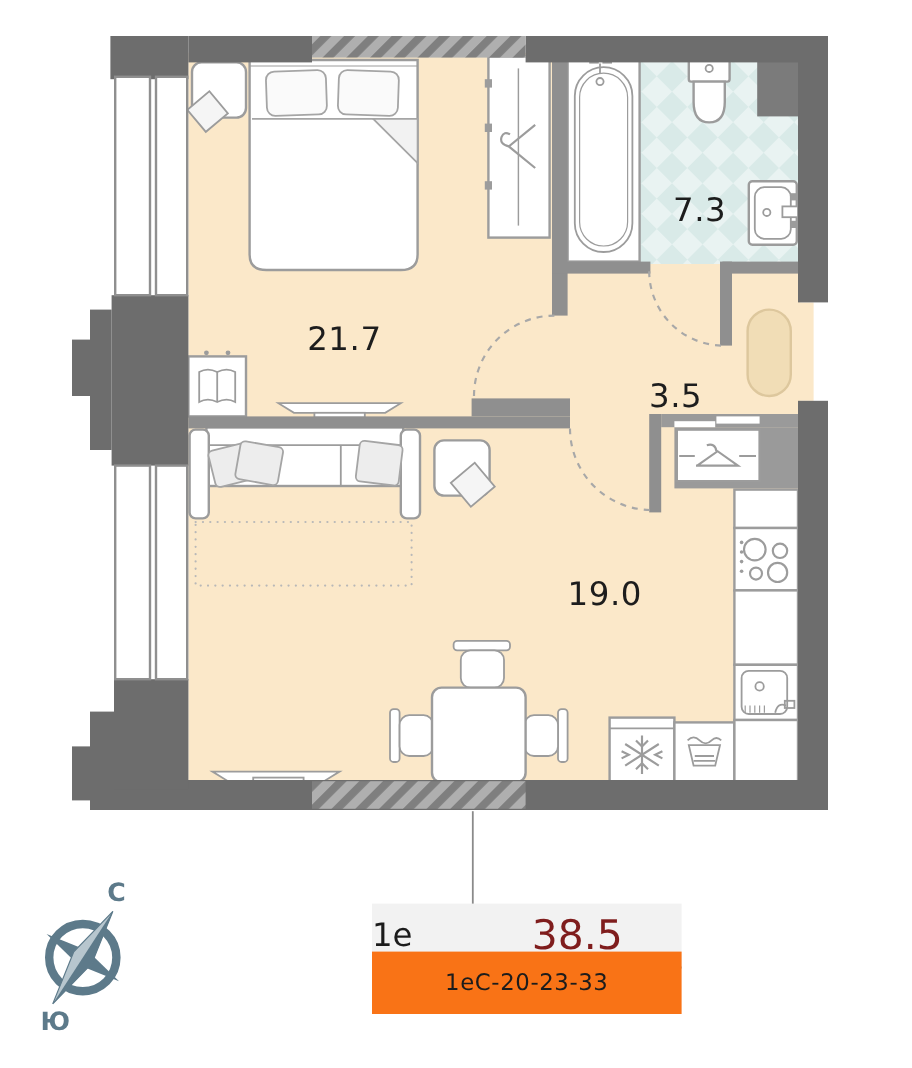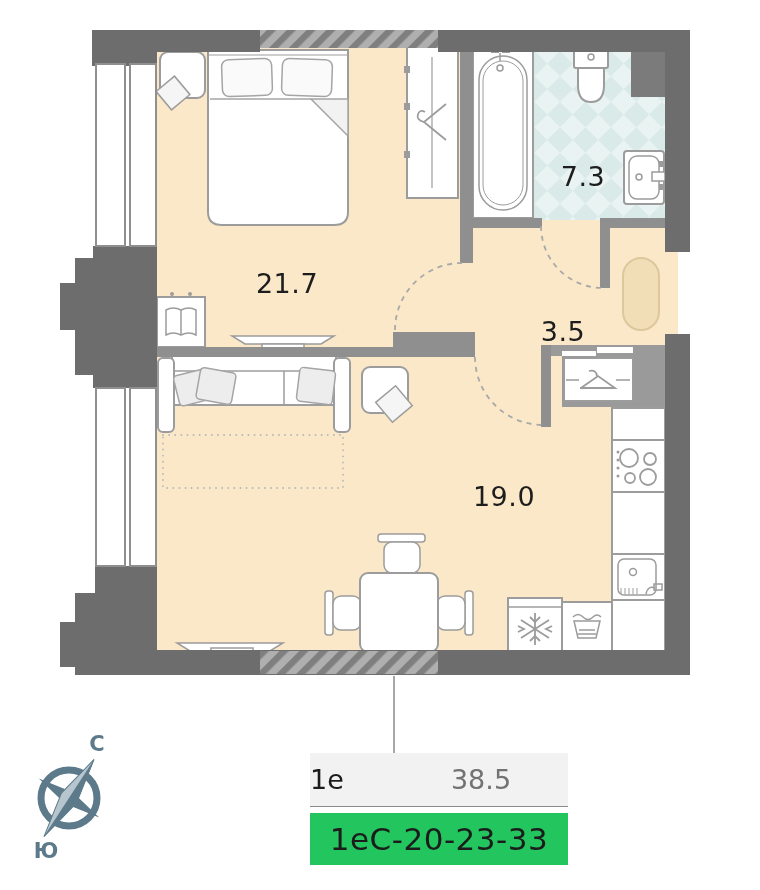--- a/index.html
+++ b/index.html
@@ -6,24 +6,24 @@
   .stage{position:relative;width:760px;height:890px;background:#ffffff;overflow:hidden;
          font-family:"DejaVu Sans","Liberation Sans",sans-serif;}
   .stage svg{position:absolute;left:0;top:0;}
   .room-label{position:absolute;transform:translate(-50%,-50%);font-size:27px;
               letter-spacing:.5px;color:#1d1d1d;white-space:nowrap;}
   .compass-label{position:absolute;transform:translate(-50%,-50%);font-size:21px;
                  font-weight:bold;color:#5d7a8a;}
   .info-top{position:absolute;left:310px;top:753px;width:258px;height:53px;
             background:#f2f2f2;display:flex;align-items:center;}
   .info-cell-type{width:84px;text-align:left;font-size:27px;color:#1c1c1c;}
-  .info-cell-area{flex:1;text-align:center;font-size:27px;color:#737373;}
-  .info-bottom{position:absolute;left:310px;top:813px;width:258px;height:52px;
-               background:#22c55e;display:flex;align-items:center;justify-content:center;
-               font-size:31px;color:#1c1c1c;letter-spacing:.5px;}
+  .info-cell-area{flex:1;text-align:center;font-size:34px;color:#7f1d1d;}
+  .info-bottom{position:absolute;left:310px;top:793px;width:258px;height:52px;
+               background:#f97316;display:flex;align-items:center;justify-content:center;
+               font-size:19px;color:#1c1c1c;letter-spacing:.5px;}
 </style>
 </head>
 <body>
 
 <div class="stage">
 
 <svg width="760" height="890" viewBox="0 0 760 890">
   <defs>
     <pattern id="tile" width="36" height="36" patternUnits="userSpaceOnUse" patternTransform="rotate(45)">
       <rect width="36" height="36" fill="#e9f3f2"></rect>

